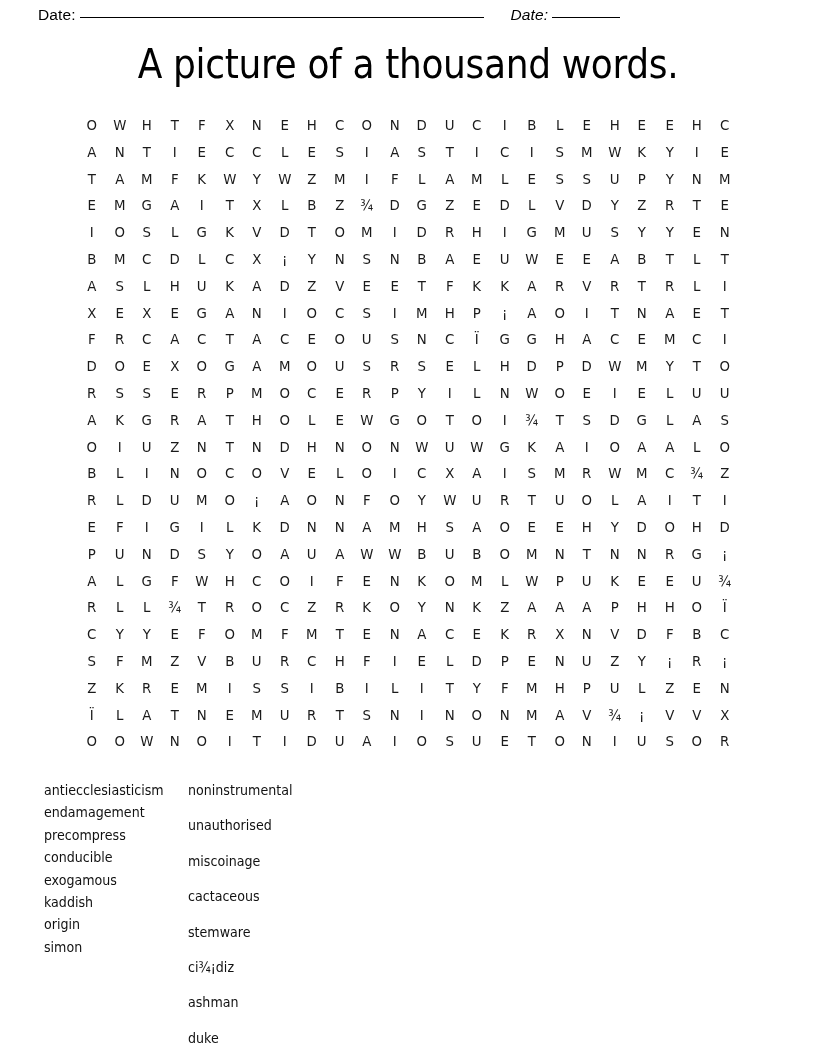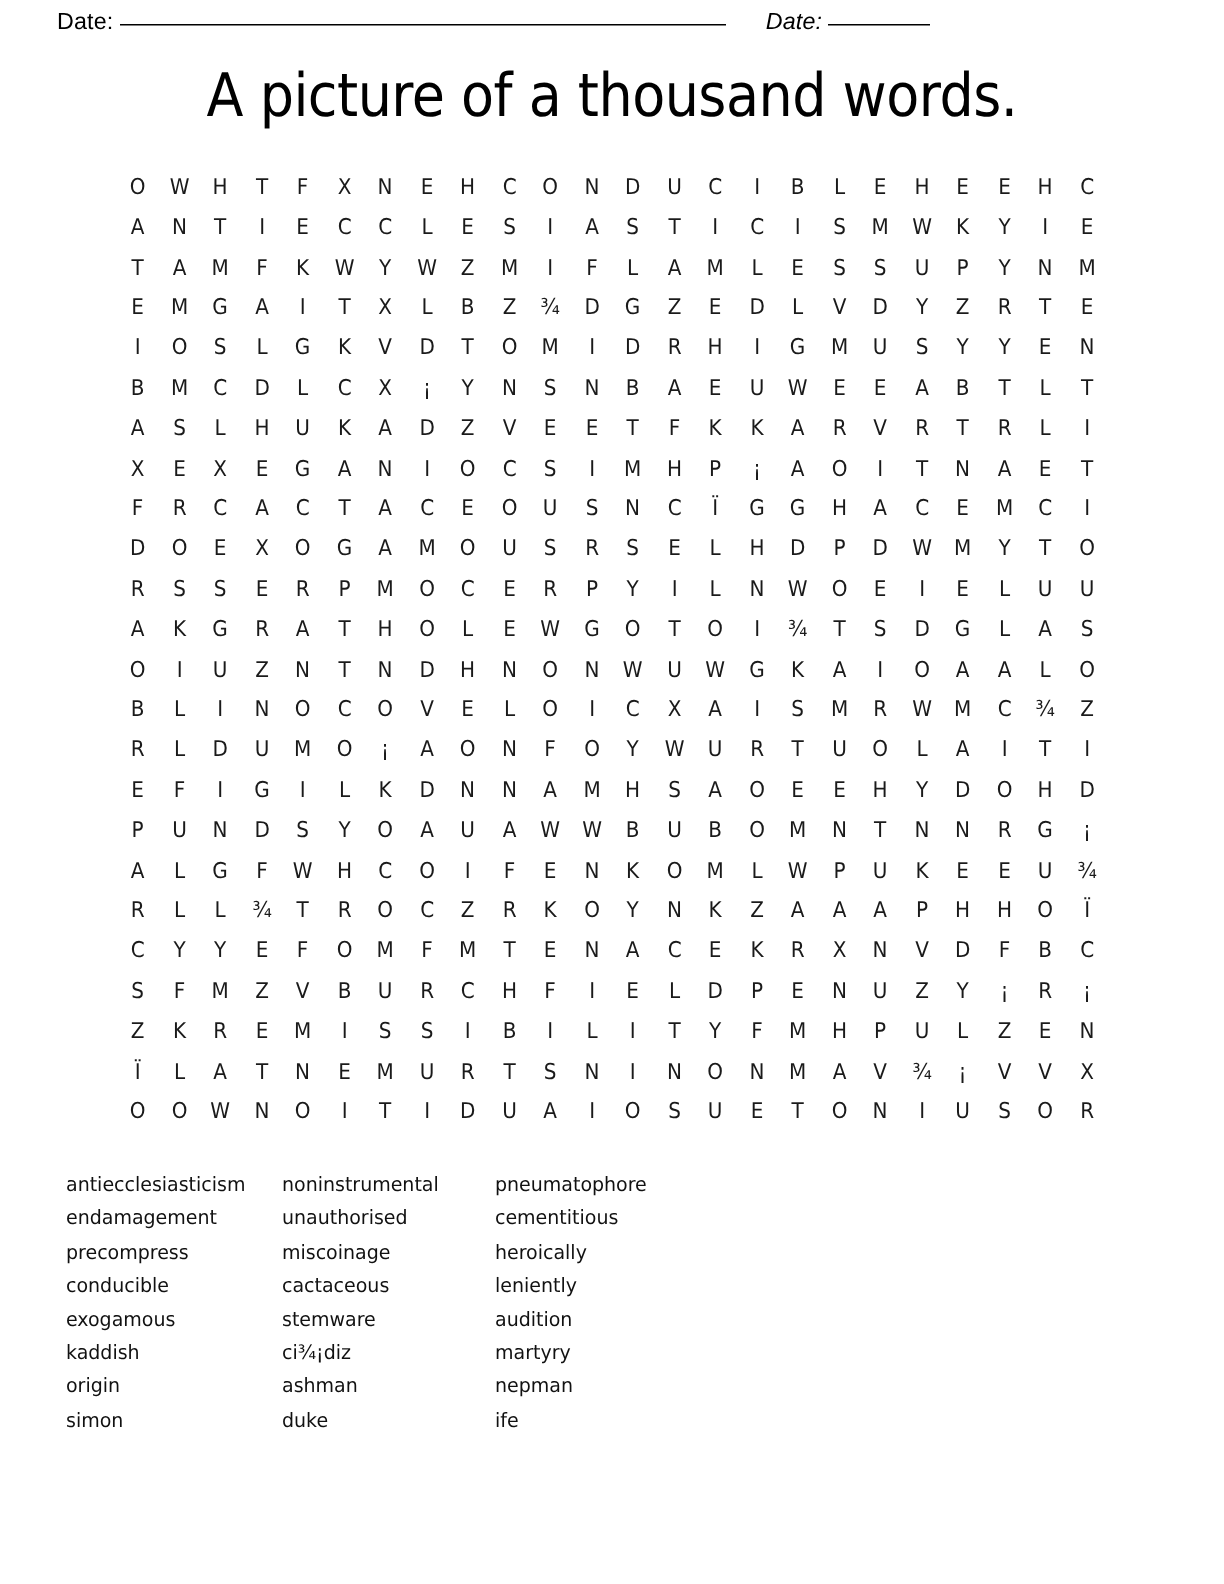--- a/index.html
+++ b/index.html
@@ -97,21 +97,21 @@
     left: 44px;
     top: 780px;
     width: 740px;
     display: flex;
   }
   .wl-col {
     display: flex;
     flex-direction: column;
   }
   .wl-col-0 { width: 144px; }
-  .wl-col-1 { width: 142px; }
+  .wl-col-1 { width: 142px; gap: 13px; }
   .wl-col-2 { width: 146px; }
   .wl-col-3 { width: 143px; }
   .wl-col-4 { width: 140px; }
   .word {
     font-family: "DejaVu Sans", sans-serif;
     font-size: 13.2px;
     line-height: 22.4px;
     color: #111111;
     white-space: nowrap;
     transform: scaleX(0.96);
@@ -775,23 +775,13 @@
     <div class="wl-col wl-col-1">
       <div class="word">noninstrumental</div>
       <div class="word">unauthorised</div>
       <div class="word">miscoinage</div>
       <div class="word">cactaceous</div>
       <div class="word">stemware</div>
       <div class="word">ci¾¡diz</div>
       <div class="word">ashman</div>
       <div class="word">duke</div>
     </div>
-    <div class="wl-col wl-col-3">
-      <div class="word">pneumatophore</div>
-      <div class="word">cementitious</div>
-      <div class="word">heroically</div>
-      <div class="word">leniently</div>
-      <div class="word">audition</div>
-      <div class="word">martyry</div>
-      <div class="word">nepman</div>
-      <div class="word">ife</div>
-    </div>
   </div>
 
 </body></html>

